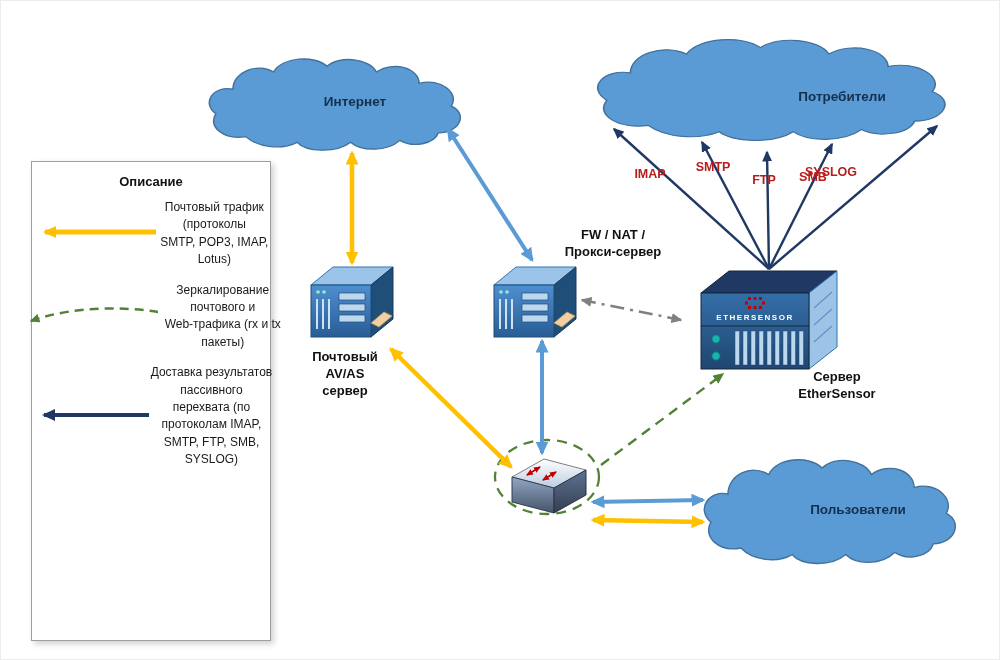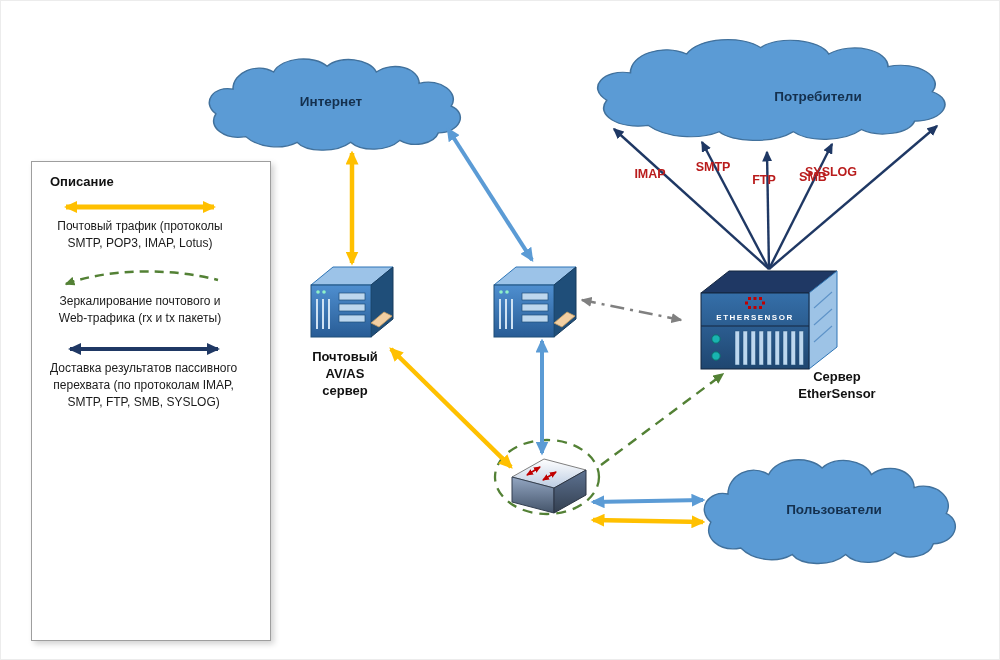--- a/index.html
+++ b/index.html
@@ -7,31 +7,31 @@
     position:relative;width:1000px;height:660px;background:#ffffff;
     font-family:"Liberation Sans",sans-serif;overflow:hidden;
     border:1px solid #ececec;box-sizing:border-box;
   }
   .diagram-svg{position:absolute;left:0;top:0;}
   .node-label{
     position:absolute;transform:translate(-50%,-50%);
     text-align:center;font-weight:bold;white-space:pre-line;
     line-height:1.3;color:#111111;font-size:13px;
   }
-  .cloud-label{color:#14304E;font-size:13.5px;}
+  .cloud-label{color:#14304E;font-size:13.5px;margin-left:24px;}
   .proto-label{font-size:12.5px;color:#b91c1c;}
   .legend{
     position:absolute;left:30px;top:160px;width:240px;height:480px;
     background:#ffffff;border:1px solid #9e9e9e;
     box-shadow:3px 3px 6px rgba(0,0,0,0.18);
     box-sizing:border-box;padding:10px 18px 6px;
-    display:flex;flex-direction:column;align-items:flex-start;
+    display:flex;flex-direction:column;align-items:center;
   }
   .legend-title{font-weight:bold;font-size:13px;color:#111;margin:2px 0 10px;}
-  .legend-item{display:flex;flex-direction:column;align-items:center;margin-bottom:13px;}
+  .legend-item{display:flex;flex-direction:row;align-items:center;margin-bottom:13px;}
   .legend-item svg{display:block;margin-bottom:3px;}
   .legend-text{
     font-size:12px;text-align:center;white-space:pre-line;
     line-height:1.45;color:#1a1a1a;
   }
 </style>
 </head>
 <body>
 
 <div class="stage">
@@ -183,20 +183,22 @@
       </g>
     </g>
   </svg>
 
   <div class="node-label cloud-label" style="left:330px;top:101px">Интернет</div>
   <div class="node-label cloud-label" style="left:817px;top:96px">Потребители</div>
   <div class="node-label cloud-label" style="left:833px;top:509px">Пользователи</div>
   <div class="node-label" style="left:344px;top:373px">Почтовый
 AV/AS
 сервер</div>
+  <div class="node-label" style="left:612px;top:243px">FW / NAT /
+Прокси-сервер</div>
   <div class="node-label" style="left:836px;top:385px">Сервер
 EtherSensor</div>
 
   <div class="node-label proto-label" style="left:649px;top:173px">IMAP</div>
   <div class="node-label proto-label" style="left:712px;top:166px">SMTP</div>
   <div class="node-label proto-label" style="left:763px;top:179px">FTP</div>
   <div class="node-label proto-label" style="left:812px;top:176px">SMB</div>
   <div class="node-label proto-label" style="left:830px;top:171px">SYSLOG</div>
 
   <div class="legend">

